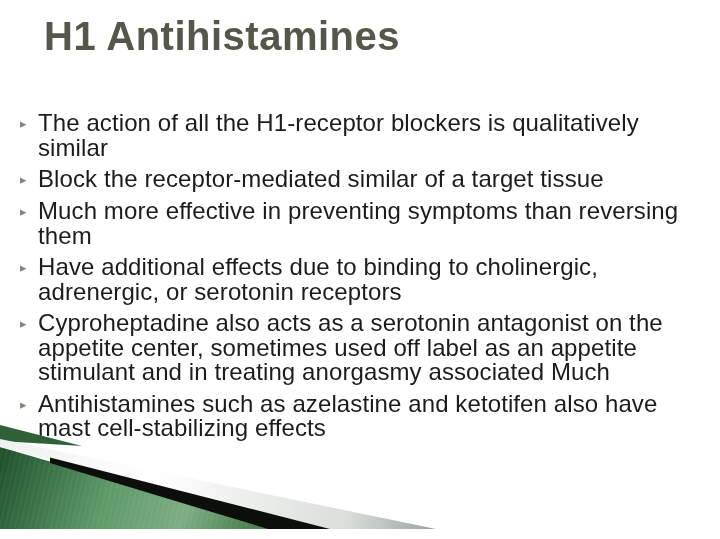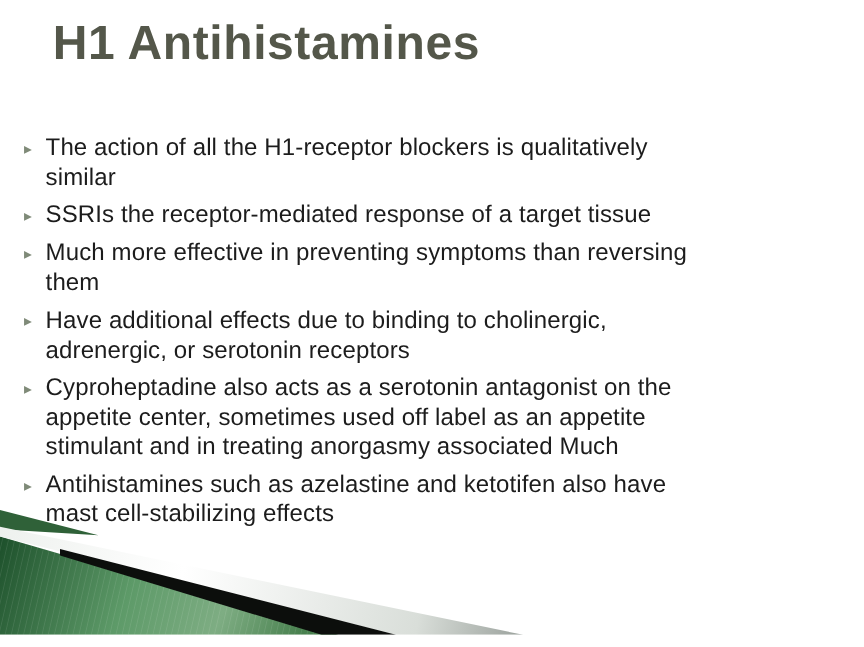--- a/index.html
+++ b/index.html
@@ -38,21 +38,21 @@
   .glyph {
     flex: 0 0 18px;
     width: 18px;
     font-size: 13px;
     line-height: 24px;
     padding-top: 1px;
     color: #7f8a78;
   }
   .btext {
     flex: 1 1 auto;
-    font-size: 20px;
+    font-size: 24px;
     line-height: 24.5px;
     letter-spacing: 0.1px;
     color: #1c1c1c;
     white-space: pre-wrap;
   }
   .corner-art {
     position: absolute;
     left: 0; bottom: 0;
     width: 720px; height: 539px;
     pointer-events: none;
@@ -66,21 +66,21 @@
   <h1 class="slide-title">H1 Antihistamines</h1>
 
   <ul class="bullet-list">
       <li class="bullet-item">
         <span class="glyph">▸</span>
         <span class="btext">The action of all the H1-receptor blockers is qualitatively
 similar</span>
       </li>
       <li class="bullet-item">
         <span class="glyph">▸</span>
-        <span class="btext">SSRIs the receptor-mediated response of a target tissue</span>
+        <span class="btext">Block the receptor-mediated similar of a target tissue</span>
       </li>
       <li class="bullet-item">
         <span class="glyph">▸</span>
         <span class="btext">Much more effective in preventing symptoms than reversing
 them</span>
       </li>
       <li class="bullet-item">
         <span class="glyph">▸</span>
         <span class="btext">Have additional effects due to binding to cholinergic,
 adrenergic, or serotonin receptors</span>

